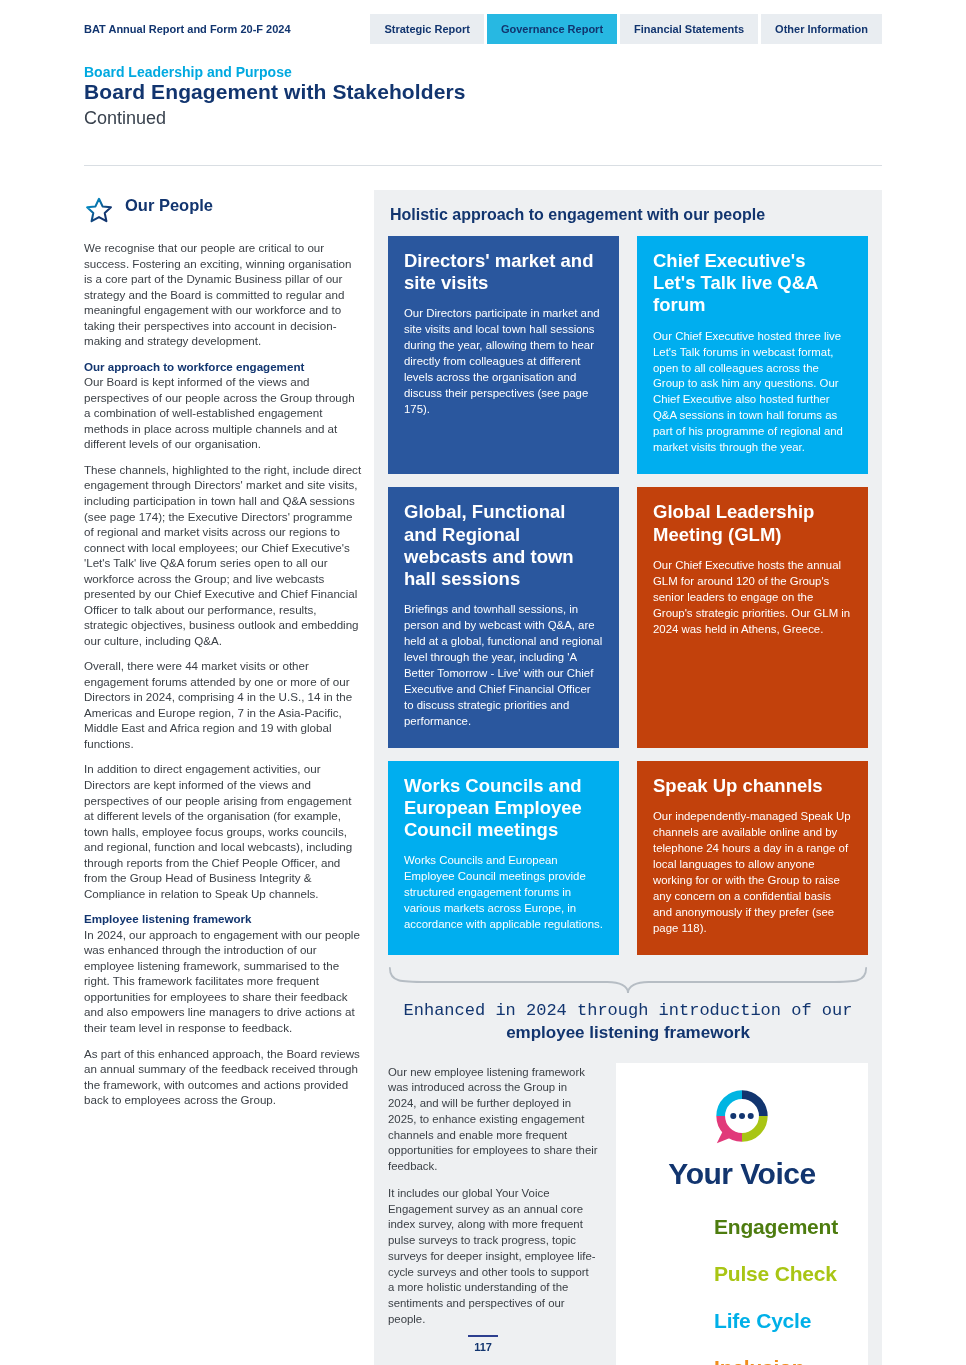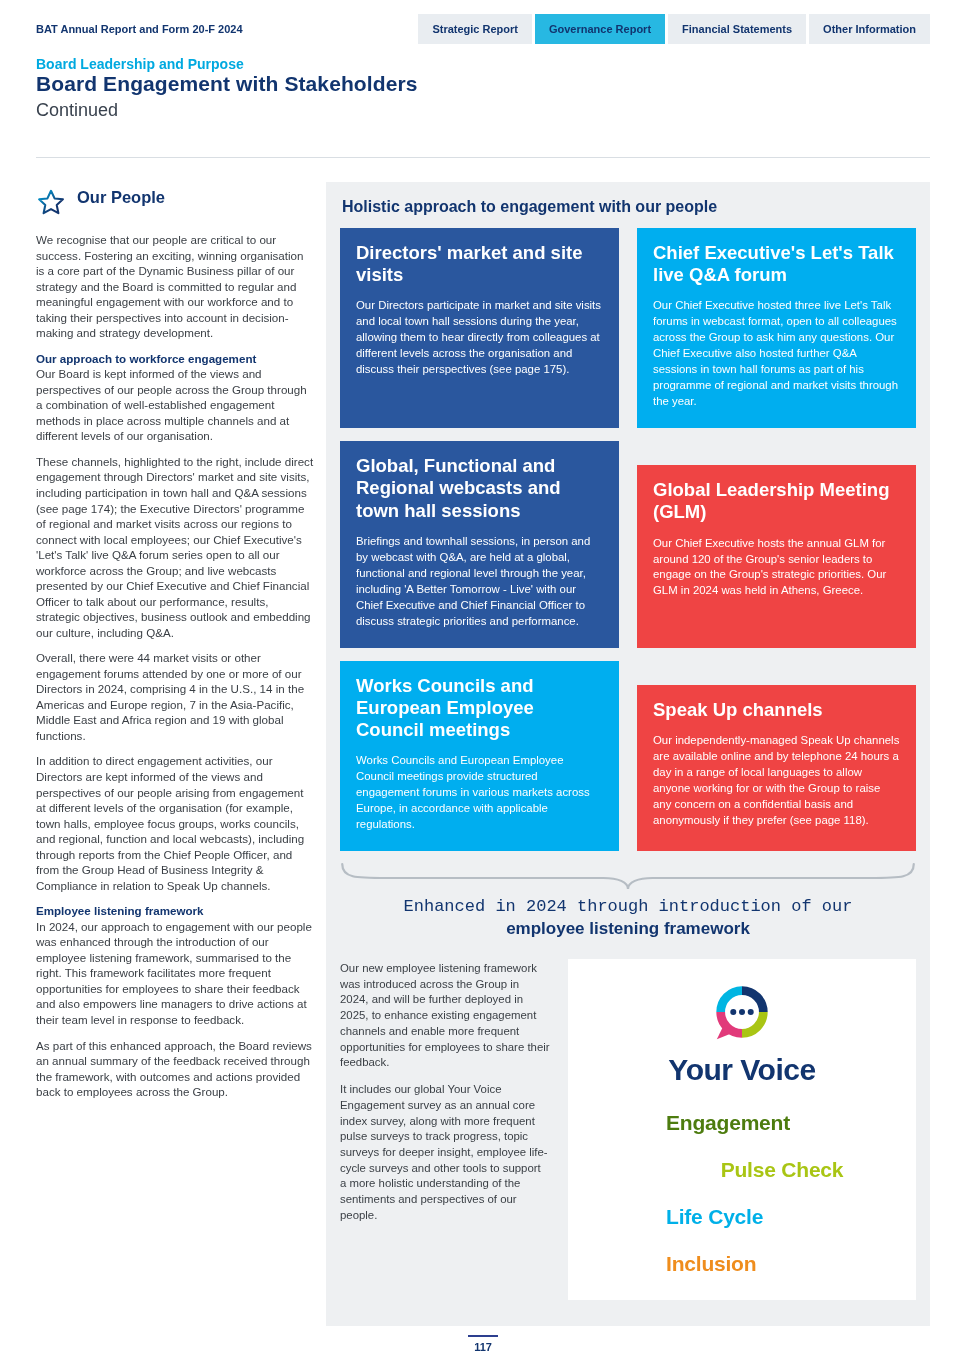--- a/index.html
+++ b/index.html
@@ -3,31 +3,31 @@
 <meta charset="utf-8">
 <style>
   * { margin:0; padding:0; box-sizing:border-box; }
   html,body { background:#ffffff; }
   body {
     width:966px; height:1365px;
     font-family:"Liberation Sans", sans-serif;
     color:#3a3f45;
     overflow:hidden;
   }
-  .page { width:966px; height:1365px; padding:14px 36px 0; position:relative; }
+  .page { width:966px; height:1365px; padding:14px 84px 0; position:relative; }
 
   
   .topbar { display:flex; justify-content:space-between; align-items:flex-start; }
   .report-title { font-size:11px; font-weight:bold; color:#12356f; padding-top:9px; }
   .tabs { display:flex; gap:3px;border-radius:8px; }
   .tab { padding:9px 14px; font-size:11px; font-weight:bold; color:#12356f; background:#e9edf1; cursor:pointer; white-space:nowrap; }
   .tab.active { background:#27b8e2; }
 
   
-  .section-label { margin-top:12px; font-size:14px; font-weight:bold; color:#00a9e0; }
+  .section-label { margin-top:20px; font-size:14px; font-weight:bold; color:#00a9e0; }
   .page-title { font-size:21px; font-weight:bold; color:#12356f; letter-spacing:.1px; }
   .page-subtitle { margin-top:4px; font-size:18px; color:#39424e; }
   .divider { margin-top:36px; border:none; border-top:1px solid #d9dee3; }
 
   
   .main { display:flex; gap:12px; margin-top:24px; align-items:flex-start; }
   .left-col { width:278px; flex:0 0 278px; padding-top:6px; }
   .left-head { display:flex; align-items:flex-start; gap:11px; margin-bottom:14px; }
   .left-head h2 { font-size:16.5px; font-weight:bold; color:#12356f; }
   .star-icon svg { display:block; }
@@ -35,21 +35,21 @@
   .subhead { font-size:11.6px; line-height:1.34; margin-top:10px; font-weight:bold; color:#12356f; }
   .subhead + .body-p { margin-top:0; }
 
   
   .right-panel { flex:1; background:#eef0f2; padding:14px 14px 26px; min-height:1094px; }
   .panel-heading { font-size:16px; font-weight:bold; color:#12356f; margin:2px 0 12px 2px; }
   .cards { display:grid; grid-template-columns:1fr 1fr; gap:13px 18px; }
   .card { padding:14px 16px 18px; color:#fff; }
   .card.blue { background:#2a579e; }
   .card.cyan { background:#00aeef; }
-  .card.navy { background:#ef4444;margin-top:24px; }
+  .card.navy { background:#c2410c; }
   .card h3 { font-size:18.5px; line-height:1.2; font-weight:bold; margin-bottom:12px; }
   .card p { font-size:11.4px; line-height:1.4; }
 
   .brace-wrap { margin-top:10px; }
   .brace-wrap svg { display:block; width:100%; height:30px; }
 
   .enhanced { text-align:center; color:#12356f; margin-top:6px; }
   .enhanced .l1 { font-size:17px;font-family:Liberation Mono, monospace; }
   .enhanced .l2 { font-size:17px; font-weight:bold; margin-top:3px; }
 
@@ -58,21 +58,21 @@
   .framework-text p { font-size:11.4px; line-height:1.38; margin-top:11px; }
   .framework-text p:first-child { margin-top:2px; }
 
   .voice-box { flex:1; background:#ffffff; padding:22px 18px 24px; min-height:300px; }
   .voice-logo { display:flex; align-items:center; gap:10px;flex-direction:column; }
   .voice-logo svg { display:block; }
   .voice-title { font-size:30px; font-weight:bold; color:#12356f; letter-spacing:-.5px; }
   .voice-items { margin-top:24px; padding-left:80px; display:flex; flex-direction:column; gap:23px; }
   .voice-item { font-size:21px; font-weight:bold; letter-spacing:-.2px; }
   .voice-item.engagement { color:#4d7c0f; }
-  .voice-item.pulse { color:#a9c514;text-align:center; }
+  .voice-item.pulse { color:#a9c514; }
   .voice-item.lifecycle { color:#00b0e8; }
   .voice-item.inclusion { color:#ef8d1d; }
 
   
   .footer { position:absolute; left:0; right:0; bottom:10px; text-align:center; }
   .page-num { display:inline-block; border-top:2px solid #2d3f8f; padding:4px 6px 0; font-size:11px; font-weight:bold; color:#12356f; }
 </style>
 </head>
 <body>
 

